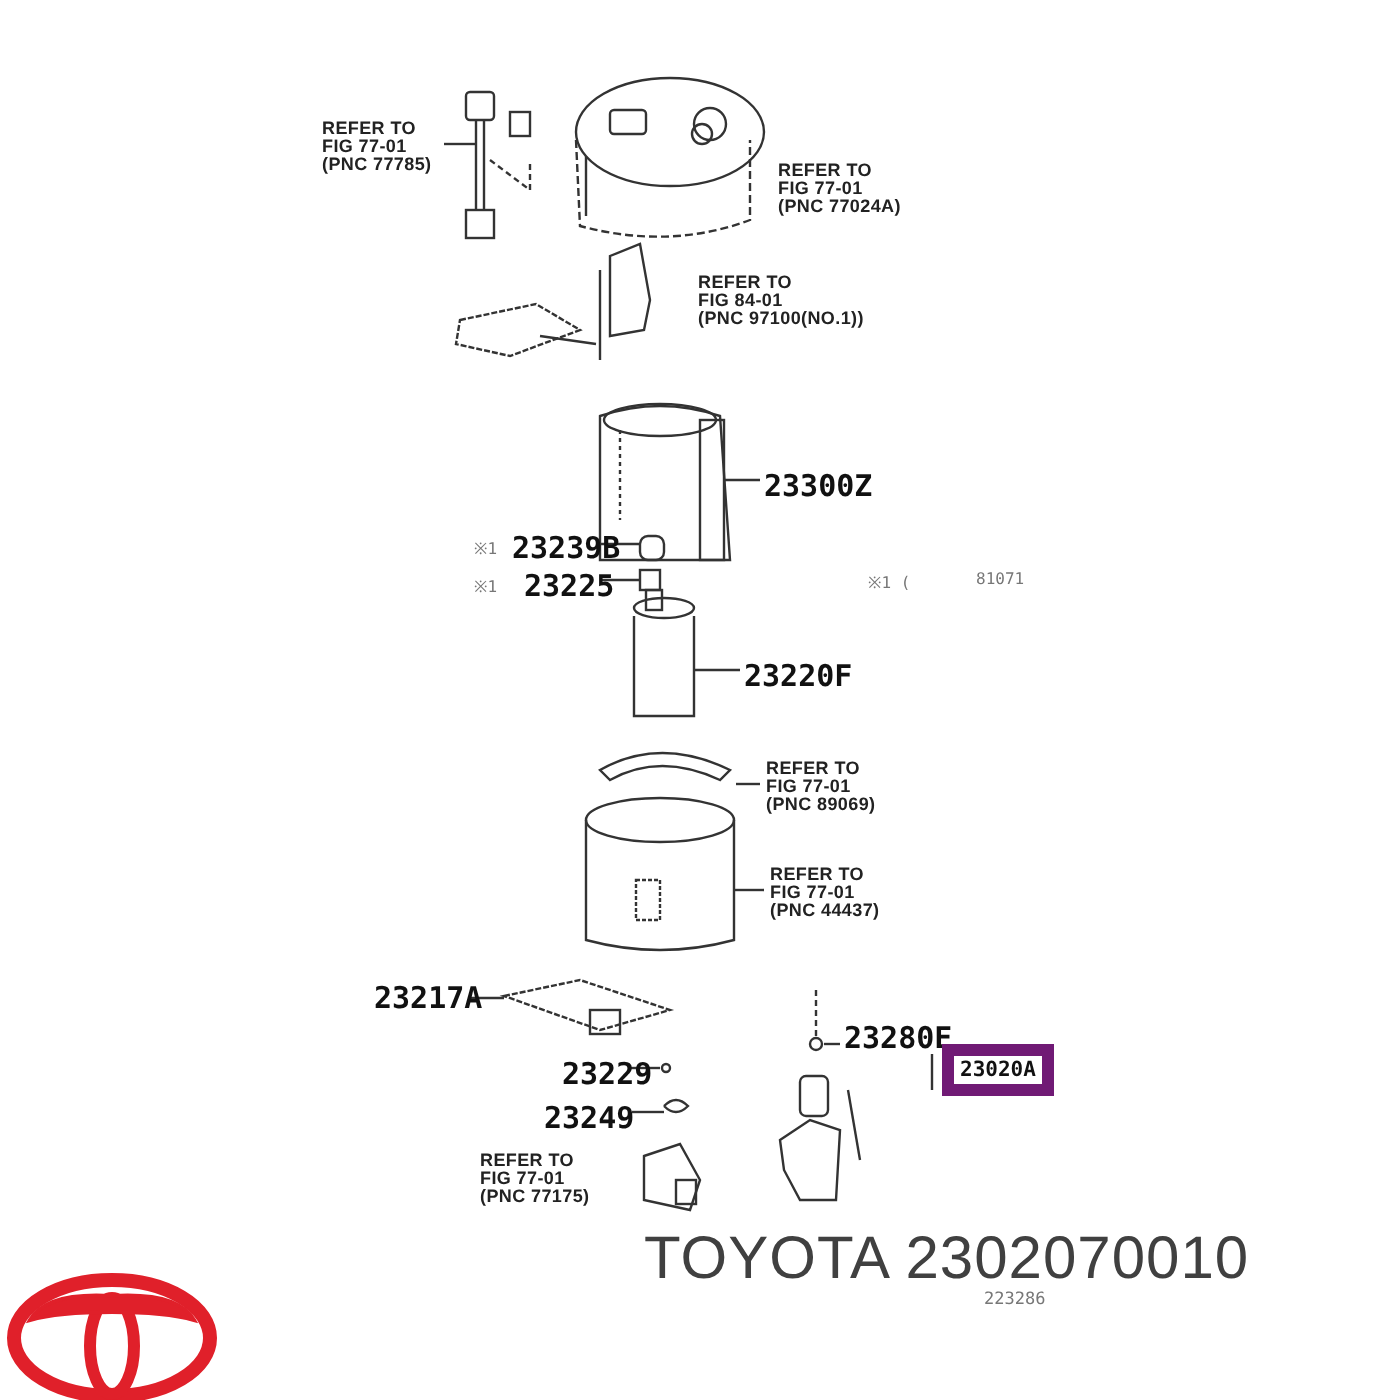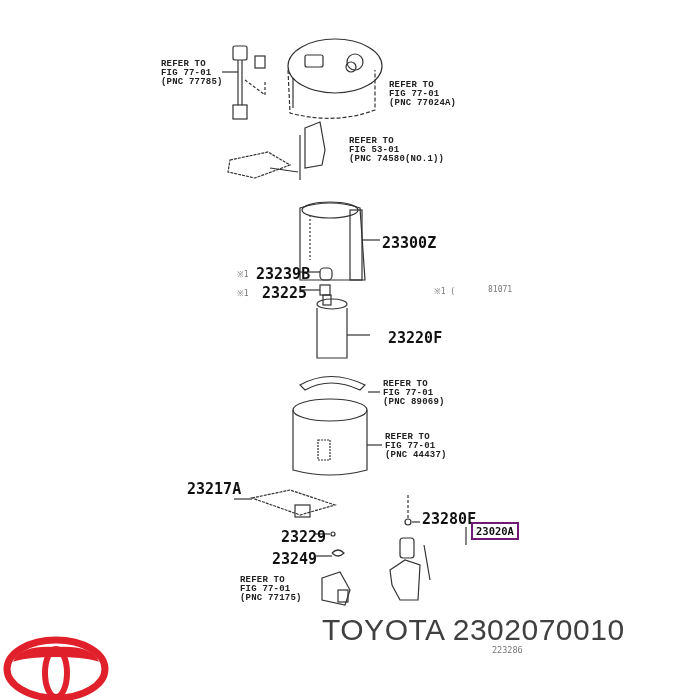--- a/index.html
+++ b/index.html
@@ -1,19 +1,19 @@
 <!DOCTYPE html>
 <html><head>
 <meta charset="utf-8">
 <style>
   html, body { margin:0; padding:0; background:#ffffff; }
   body { width:700px; height:700px; position:relative; overflow:hidden; font-family:"DejaVu Sans Mono", monospace; }
-  .lbl { position:absolute; font-family:Liberation Mono, monospace; font-size:9px; line-height:9px; color:#222; white-space:pre; font-weight:bold; letter-spacing:0.2px; }
+  .lbl { position:absolute; font-family:Liberation Sans, sans-serif; font-size:9px; line-height:9px; color:#222; white-space:pre; font-weight:bold; letter-spacing:0.2px; }
   .part { position:absolute; font-family:"DejaVu Sans Mono", monospace; font-size:15px; font-weight:bold; color:#111; white-space:pre; }
-  .hl { position:absolute; border:2px solid #701a75; padding:1px 3px; font-family:"DejaVu Sans Mono", monospace; font-size:10.5px; font-weight:bold; color:#111;text-align:right; }
+  .hl { position:absolute; border:6px solid #701a75; padding:1px 3px; font-family:"DejaVu Sans Mono", monospace; font-size:10.5px; font-weight:bold; color:#111;text-align:right; }
   .faint { position:absolute; font-family:"DejaVu Sans Mono", monospace; font-size:8px; color:#777; white-space:pre; }
   svg.draw { position:absolute; left:0; top:0; }
   .brand { position:absolute; left:322px; top:613px; font-family:"Liberation Sans", sans-serif; font-size:30px; color:#404040; letter-spacing:0.5px; }
 </style>
 </head>
 <body>
 
 <svg class="draw" width="700" height="640">
   <g fill="none" stroke="#333" stroke-width="1.2">
 
@@ -101,37 +101,37 @@
       <path d="M322 578 L340 572 L350 590 L345 605 L322 600 Z"></path>
       <rect x="338" y="590" width="10" height="12"></rect>
     </g>
   </g>
 </svg>
 
 <div class="lbl" style="left:161px;top:60px;"><div>REFER TO</div><div>FIG 77-01</div><div>(PNC 77785)</div></div>
 
 <div class="lbl" style="left:389px;top:81px;"><div>REFER TO</div><div>FIG 77-01</div><div>(PNC 77024A)</div></div>
 
-<div class="lbl" style="left:349px;top:137px;"><div>REFER TO</div><div>FIG 53-01</div><div>(PNC 74580(NO.1))</div></div>
+<div class="lbl" style="left:349px;top:137px;"><div>REFER TO</div><div>FIG 84-01</div><div>(PNC 97100(NO.1))</div></div>
 
 <div class="lbl" style="left:383px;top:380px;"><div>REFER TO</div><div>FIG 77-01</div><div>(PNC 89069)</div></div>
 
 <div class="lbl" style="left:385px;top:433px;"><div>REFER TO</div><div>FIG 77-01</div><div>(PNC 44437)</div></div>
 
 <div class="lbl" style="left:240px;top:576px;"><div>REFER TO</div><div>FIG 77-01</div><div>(PNC 77175)</div></div>
 
 <div class="part" style="left:382px;top:234px;">23300Z</div>
 <div class="faint" style="left:237px;top:268px;">※1</div>
 <div class="part" style="left:256px;top:265px;">23239B</div>
 <div class="faint" style="left:237px;top:287px;">※1</div>
 <div class="part" style="left:262px;top:284px;text-align:right;">23225</div>
 <div class="faint" style="left:434px;top:285px;">※1 (</div>
 <div class="faint" style="left:488px;top:285px;">81071</div>
-<div class="part" style="left:388px;top:329px;">23220F</div>
-<div class="part" style="left:187px;top:480px;">23217A</div>
+<div class="part" style="left:372px;top:329px;">23220F</div>
+<div class="part" style="left:187px;top:490px;">23217A</div>
 <div class="part" style="left:281px;top:528px;">23229</div>
 <div class="part" style="left:272px;top:550px;">23249</div>
 <div class="part" style="left:422px;top:510px;">23280E</div>
 <div class="hl" style="left:471px;top:522px;">23020A</div>
 <div class="faint" style="left:492px;top:598px;font-size:8.5px;margin-top:47px;">223286</div>
 
 <svg style="position:absolute;left:3px;top:636px;" width="106" height="64" viewBox="0 0 106 64">
   <g fill="none" stroke="#e0202a">
     <ellipse cx="53" cy="33" rx="49" ry="29" stroke-width="7"></ellipse>
     <ellipse cx="53" cy="37" rx="11" ry="24" stroke-width="6"></ellipse>

